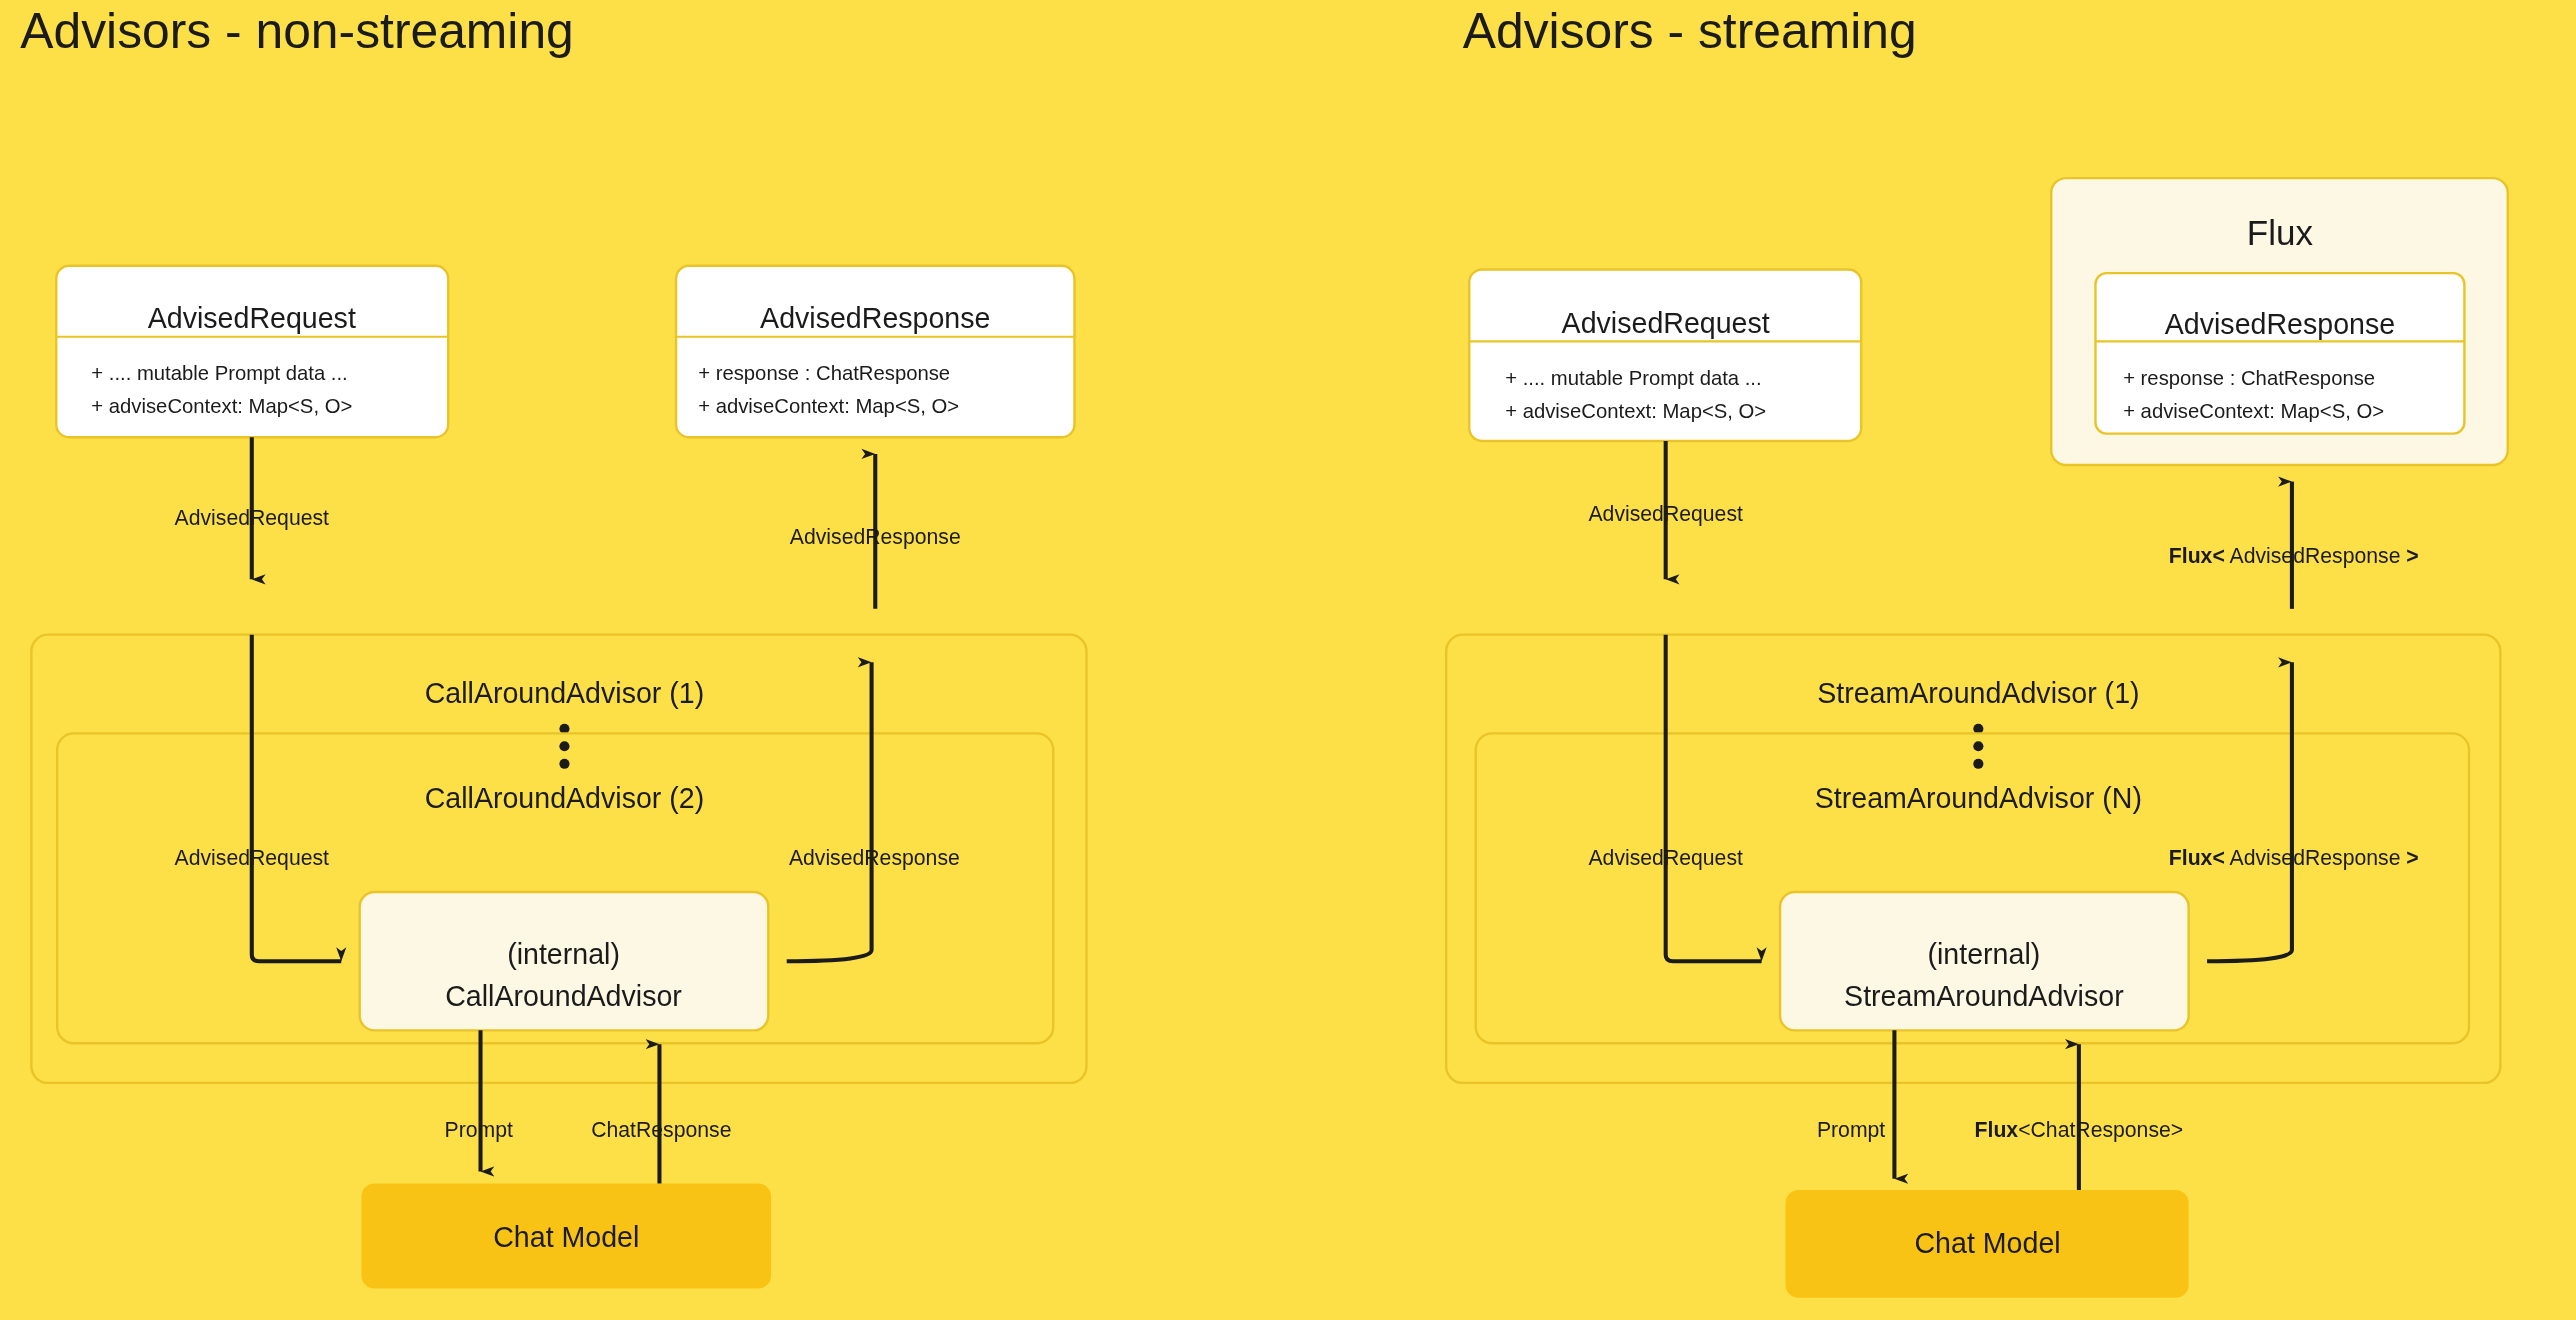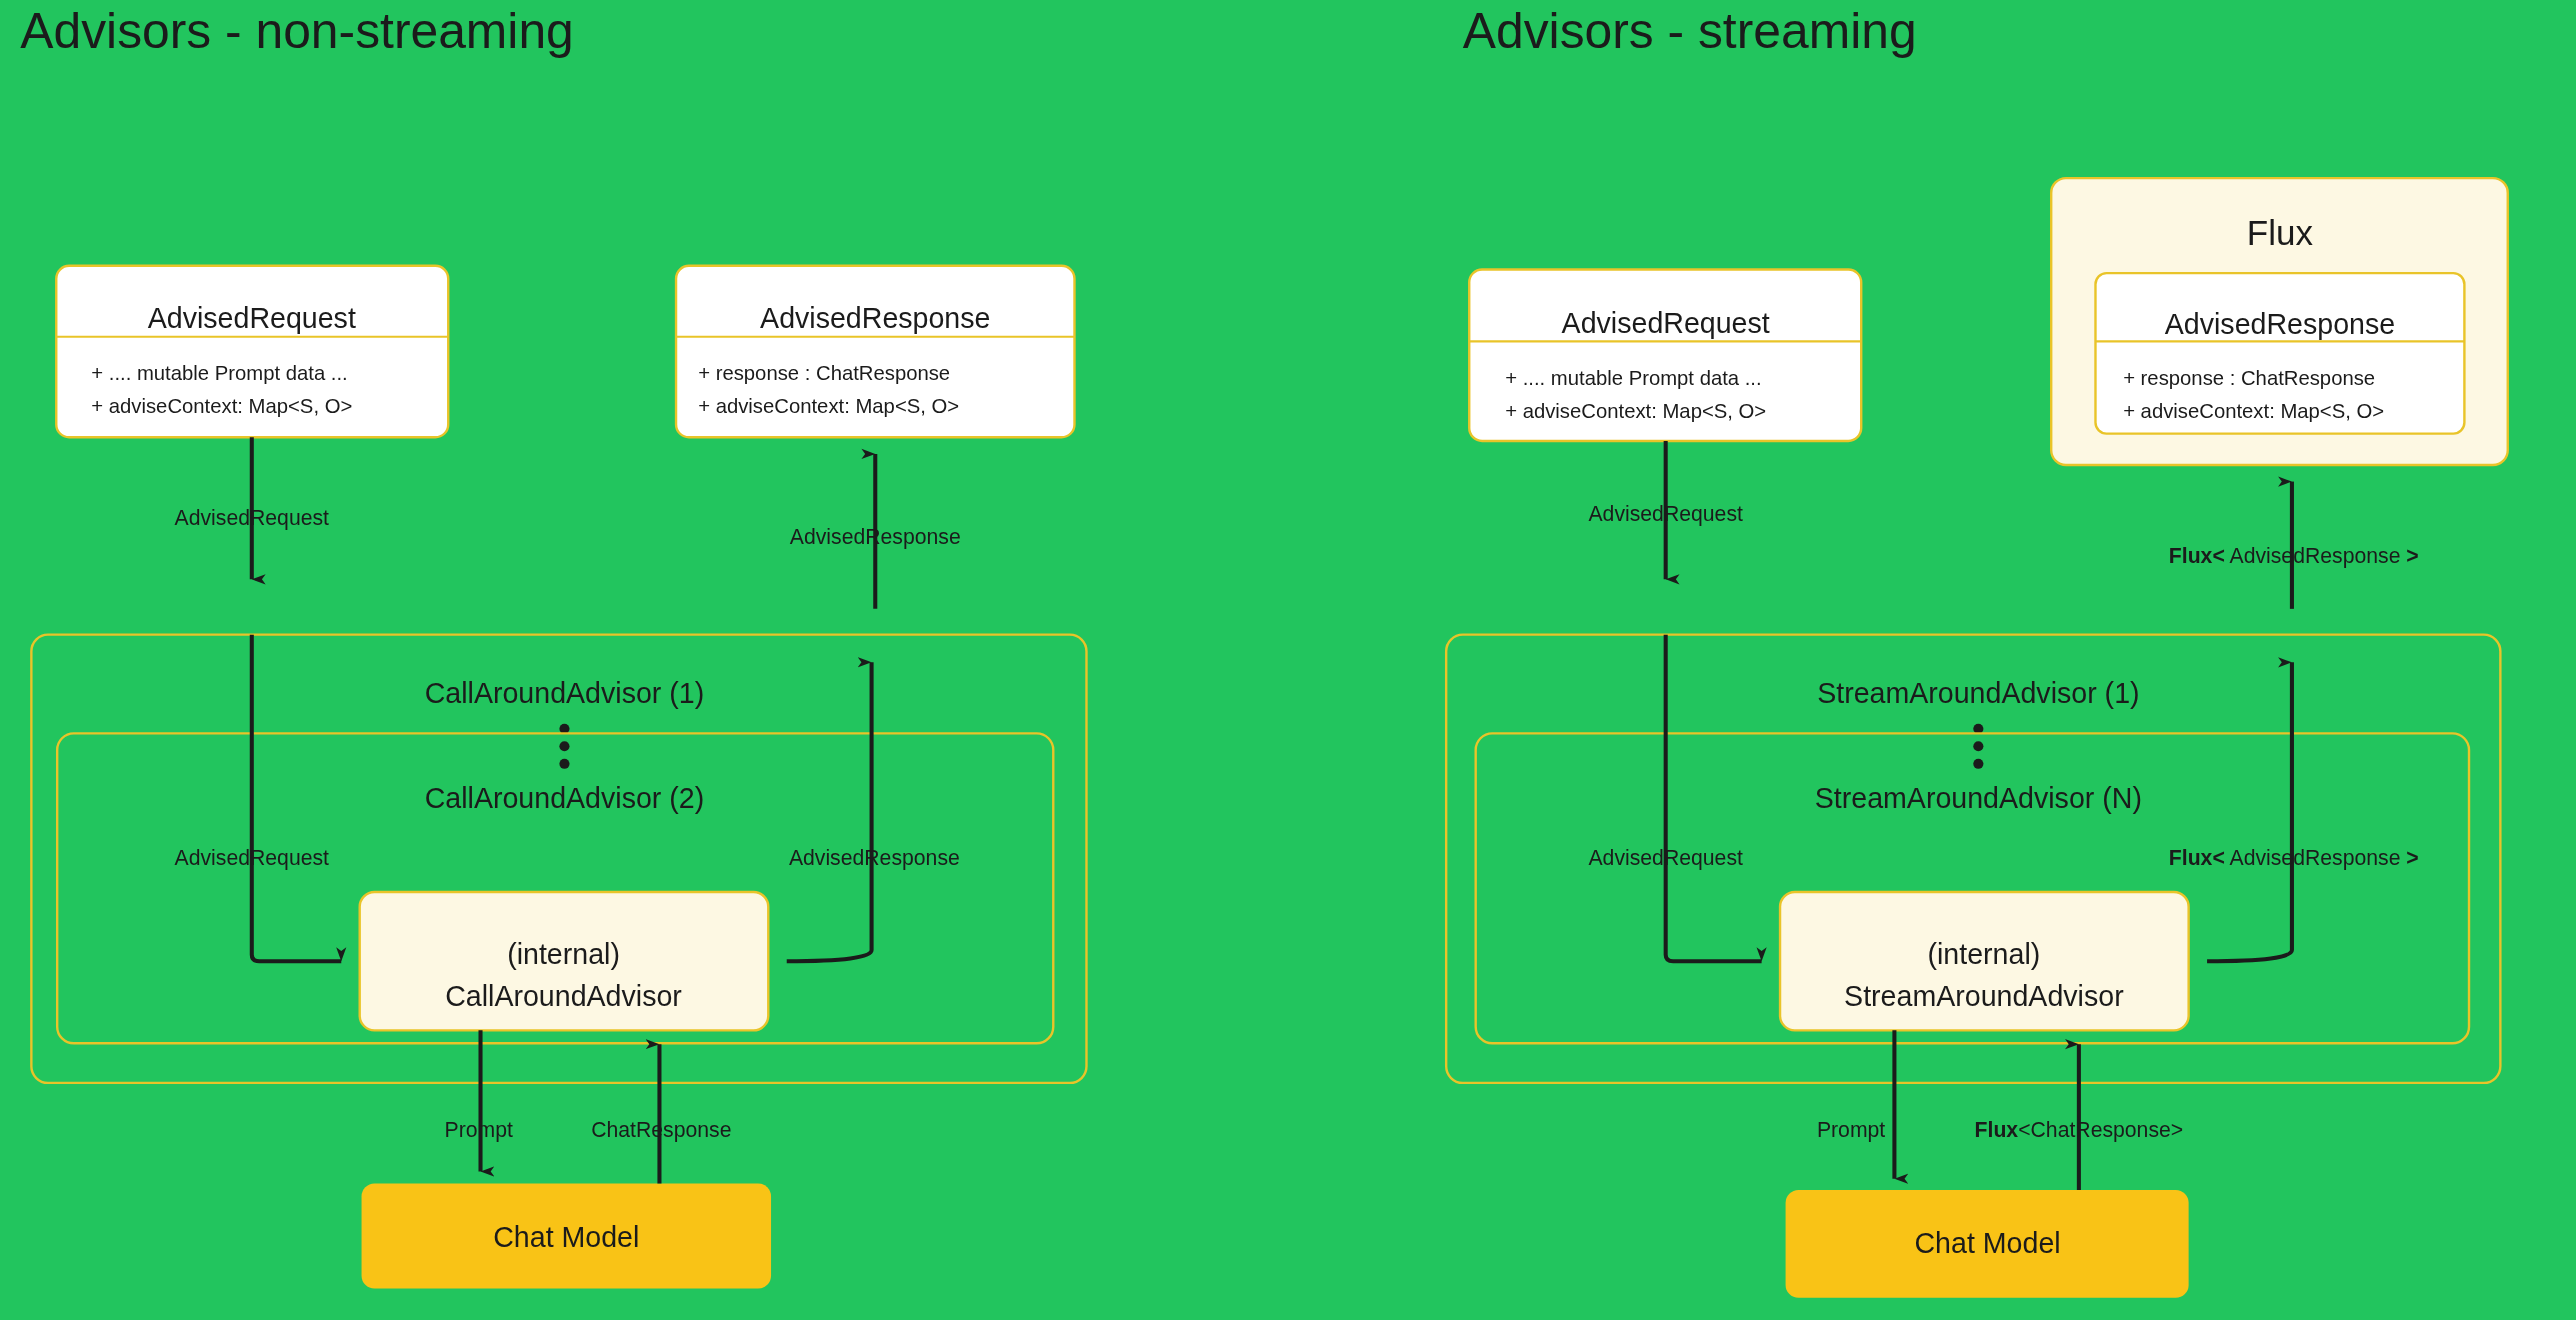--- a/index.html
+++ b/index.html
@@ -10,21 +10,21 @@
   body {
     width: 2576px;
     height: 1321px;
     overflow: hidden;
     font-family: "Liberation Sans", sans-serif;
   }
   #stage {
     position: relative;
     width: 2576px;
     height: 1321px;
-    background: #22c55e;
+    background: #fde047;
   }
   svg.diagram {
     position: absolute;
     top: 0;
     left: 0;
     width: 2576px;
     height: 1321px;
   }
   .panel-title {
     font-family: "Liberation Sans", sans-serif;

